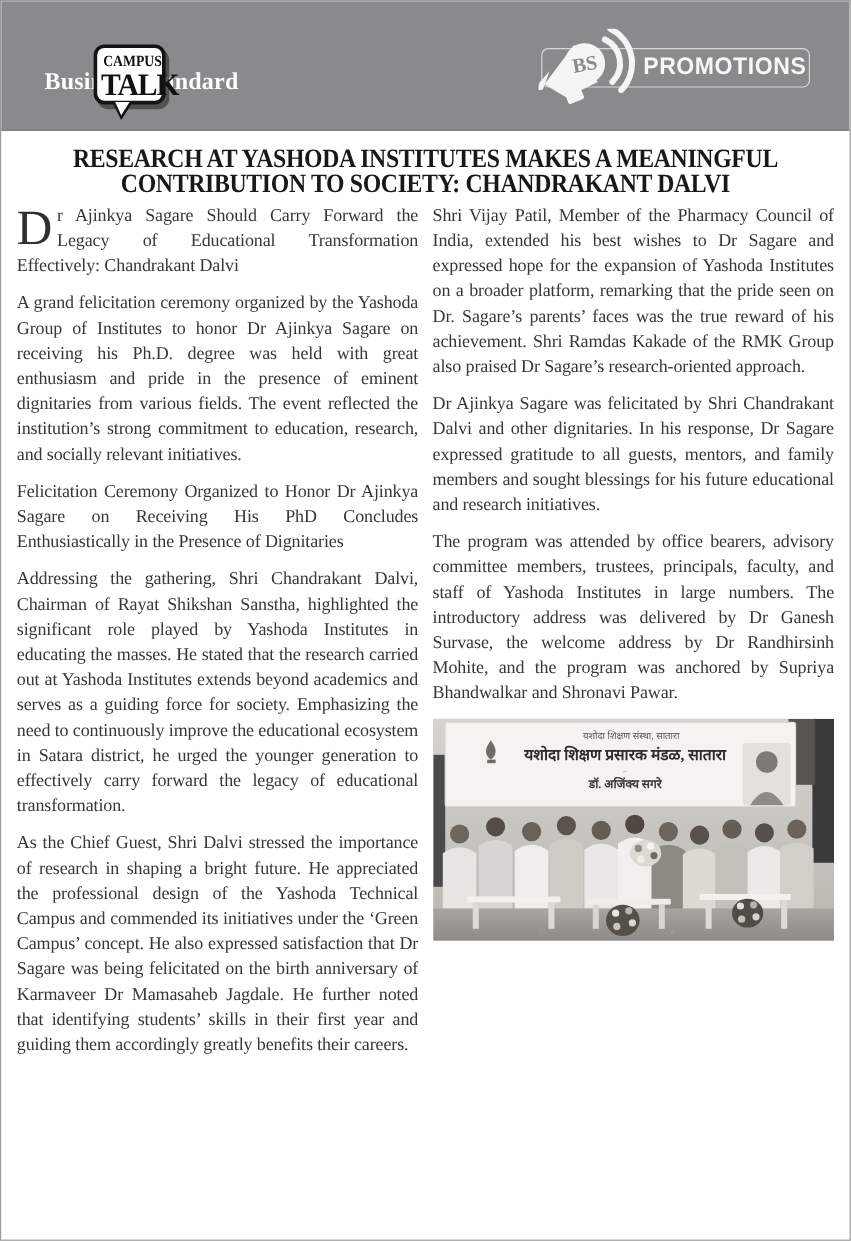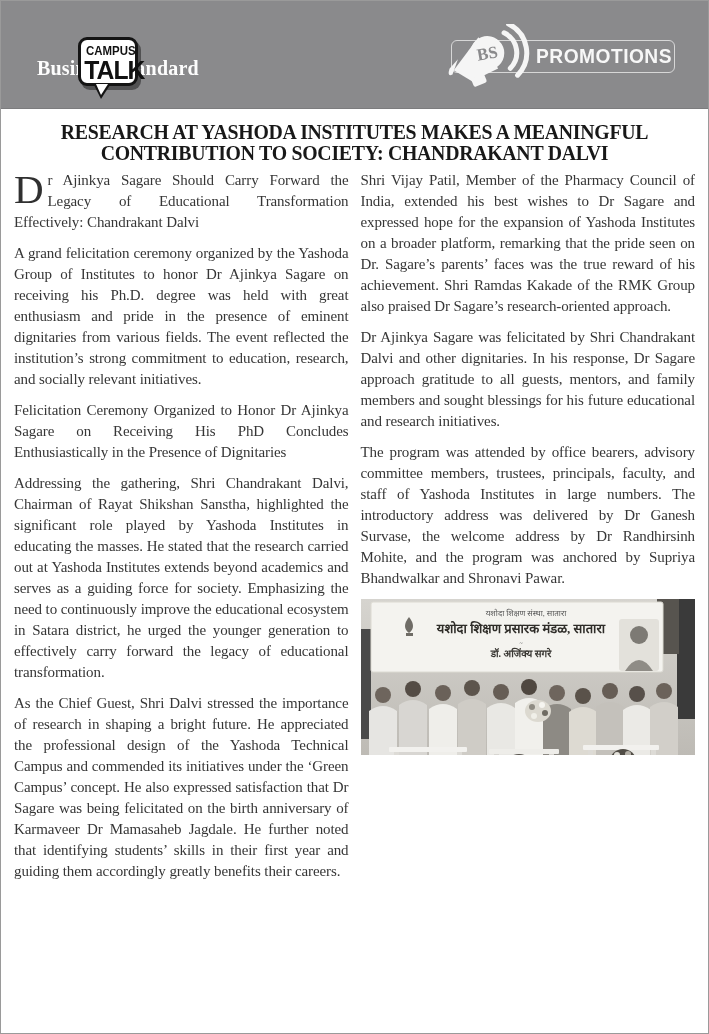--- a/index.html
+++ b/index.html
@@ -22,21 +22,21 @@
   .bs-logo {
     position:absolute; left:36px; top:8px;
     font-family:"Liberation Serif", serif;
     font-weight:bold; font-size:20px; color:#fdfdfd;
     letter-spacing:0.2px;
     margin-top:48px;
   }
   
   .campus-talk {
     position:absolute; left:77px; top:36px;
-    width:60px; text-align:right;
+    width:60px; text-align:right;font-family:Liberation Serif, serif;
   }
   .ct-bubble {
     background:#ffffff;
     border:3px solid #141414;
     border-radius:9px;
     padding:3px 2px 1px 2px;
     box-shadow:3px 4px 0 rgba(70,70,72,0.85);
   }
   .ct-line1 {
     display:block; color:#111; font-weight:bold; font-size:13px;
@@ -107,21 +107,21 @@
     font-size:41px;
     line-height:34px;
     padding:2px 4px 0 0;
     color:#303030;
     font-weight:500;
   }
 
   
   .photo-wrap {
     margin-top:9px;
-    width:334px; height:156px;
+    width:334px; height:185px;
     background:#c9c6c0;
     overflow:hidden;
   }
   .photo-wrap svg { display:block; }
 </style>
 </head>
 <body>
 
 <div class="masthead-band">
   <div class="bs-logo">Business Standard</div>
@@ -161,21 +161,21 @@
     <div class="col">
       <p><span class="dropcap">D</span><span>r Ajinkya Sagare Should Carry Forward the Legacy of Educational Transformation Effectively: Chandrakant Dalvi</span></p>
       <p>A grand felicitation ceremony organized by the Yashoda Group of Institutes to honor Dr Ajinkya Sagare on receiving his Ph.D. degree was held with great enthusiasm and pride in the presence of eminent dignitaries from various fields. The event reflected the institution’s strong commitment to education, research, and socially relevant initiatives.</p>
       <p>Felicitation Ceremony Organized to Honor Dr Ajinkya Sagare on Receiving His PhD Concludes Enthusiastically in the Presence of Dignitaries</p>
       <p>Addressing the gathering, Shri Chandrakant Dalvi, Chairman of Rayat Shikshan Sanstha, highlighted the significant role played by Yashoda Institutes in educating the masses. He stated that the research carried out at Yashoda Institutes extends beyond academics and serves as a guiding force for society. Emphasizing the need to continuously improve the educational ecosystem in Satara district, he urged the younger generation to effectively carry forward the legacy of educational transformation.</p>
       <p>As the Chief Guest, Shri Dalvi stressed the importance of research in shaping a bright future. He appreciated the professional design of the Yashoda Technical Campus and commended its initiatives under the ‘Green Campus’ concept. He also expressed satisfaction that Dr Sagare was being felicitated on the birth anniversary of Karmaveer Dr Mamasaheb Jagdale. He further noted that identifying students’ skills in their first year and guiding them accordingly greatly benefits their careers.</p>
     </div>
 
     <div class="col">
       <p>Shri Vijay Patil, Member of the Pharmacy Council of India, extended his best wishes to Dr Sagare and expressed hope for the expansion of Yashoda Institutes on a broader platform, remarking that the pride seen on Dr. Sagare’s parents’ faces was the true reward of his achievement. Shri Ramdas Kakade of the RMK Group also praised Dr Sagare’s research-oriented approach.</p>
-      <p>Dr Ajinkya Sagare was felicitated by Shri Chandrakant Dalvi and other dignitaries. In his response, Dr Sagare approach gratitude to all guests, mentors, and family members and sought blessings for his future educational and research initiatives.</p>
+      <p>Dr Ajinkya Sagare was felicitated by Shri Chandrakant Dalvi and other dignitaries. In his response, Dr Sagare expressed gratitude to all guests, mentors, and family members and sought blessings for his future educational and research initiatives.</p>
       <p>The program was attended by office bearers, advisory committee members, trustees, principals, faculty, and staff of Yashoda Institutes in large numbers. The introductory address was delivered by Dr Ganesh Survase, the welcome address by Dr Randhirsinh Mohite, and the program was anchored by Supriya Bhandwalkar and Shronavi Pawar.</p>
 
       <div class="photo-wrap">
         <svg viewBox="0 0 334 185" width="334" height="185">
           <defs>
             <linearGradient id="wall" x1="0" y1="0" x2="0" y2="1">
               <stop offset="0" stop-color="#d6d4cf"></stop>
                 <stop offset="1" stop-color="#bdbab4"></stop>
             </linearGradient>
             <linearGradient id="floor" x1="0" y1="0" x2="0" y2="1">

